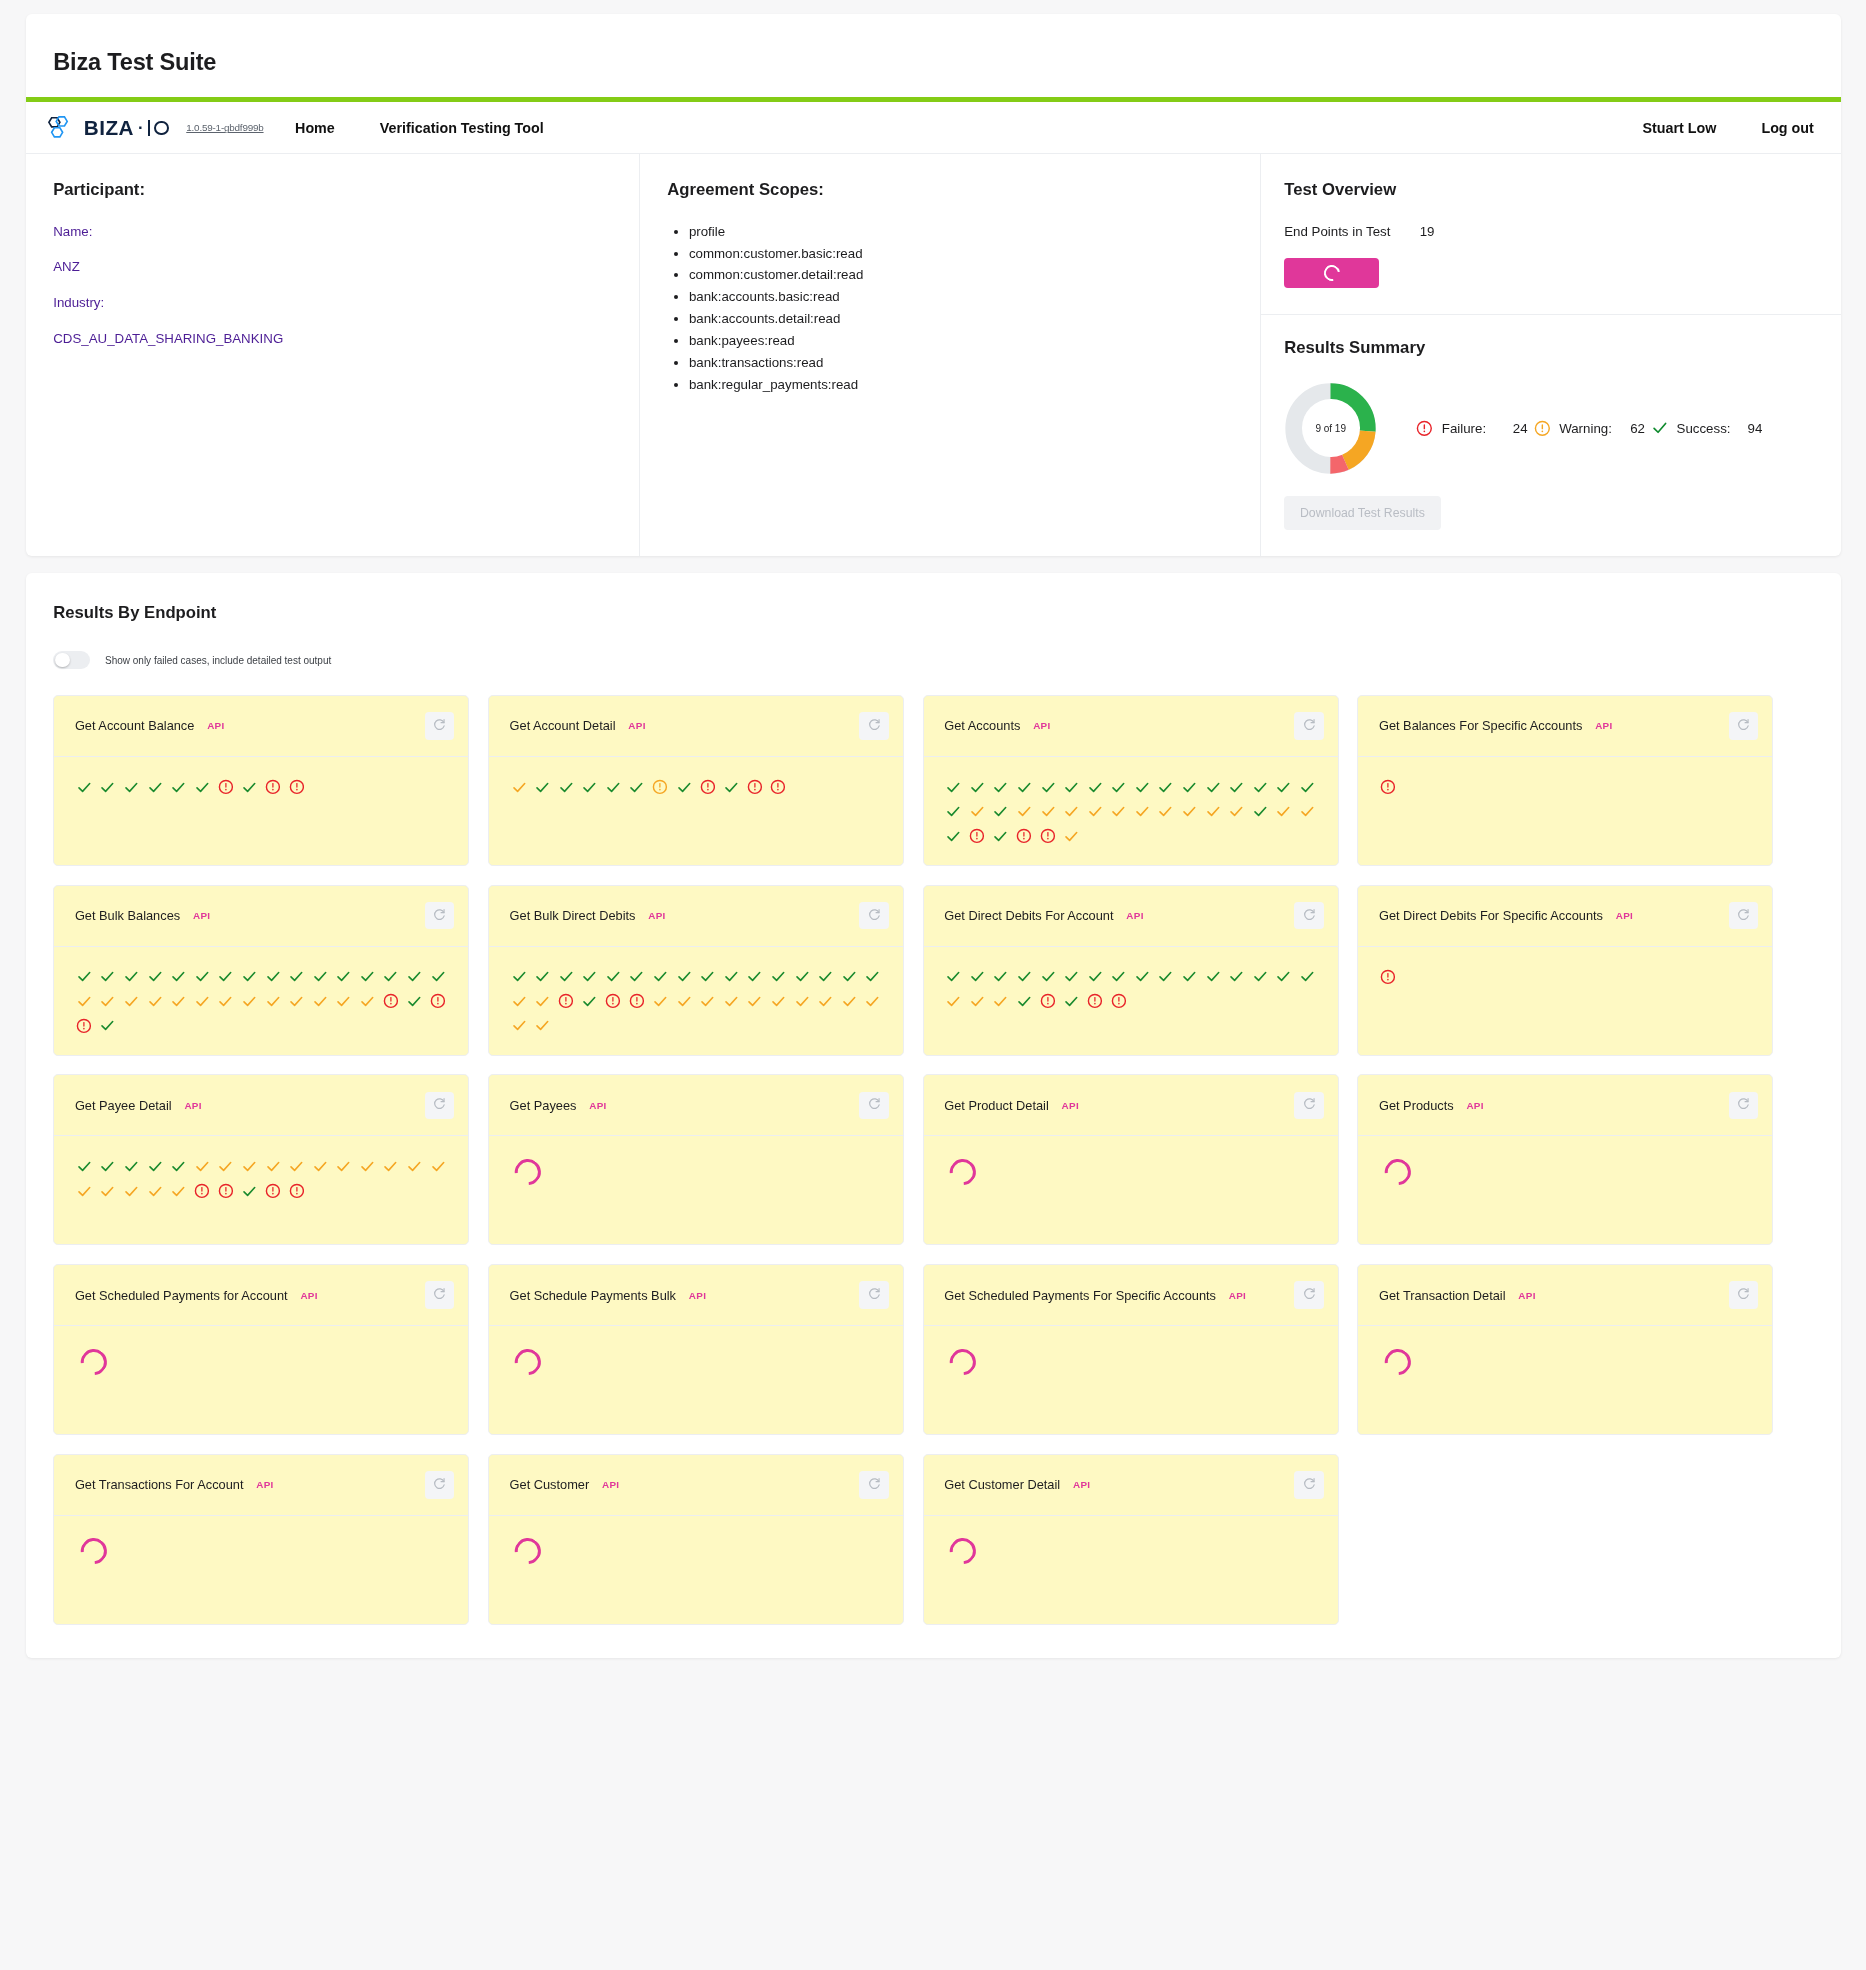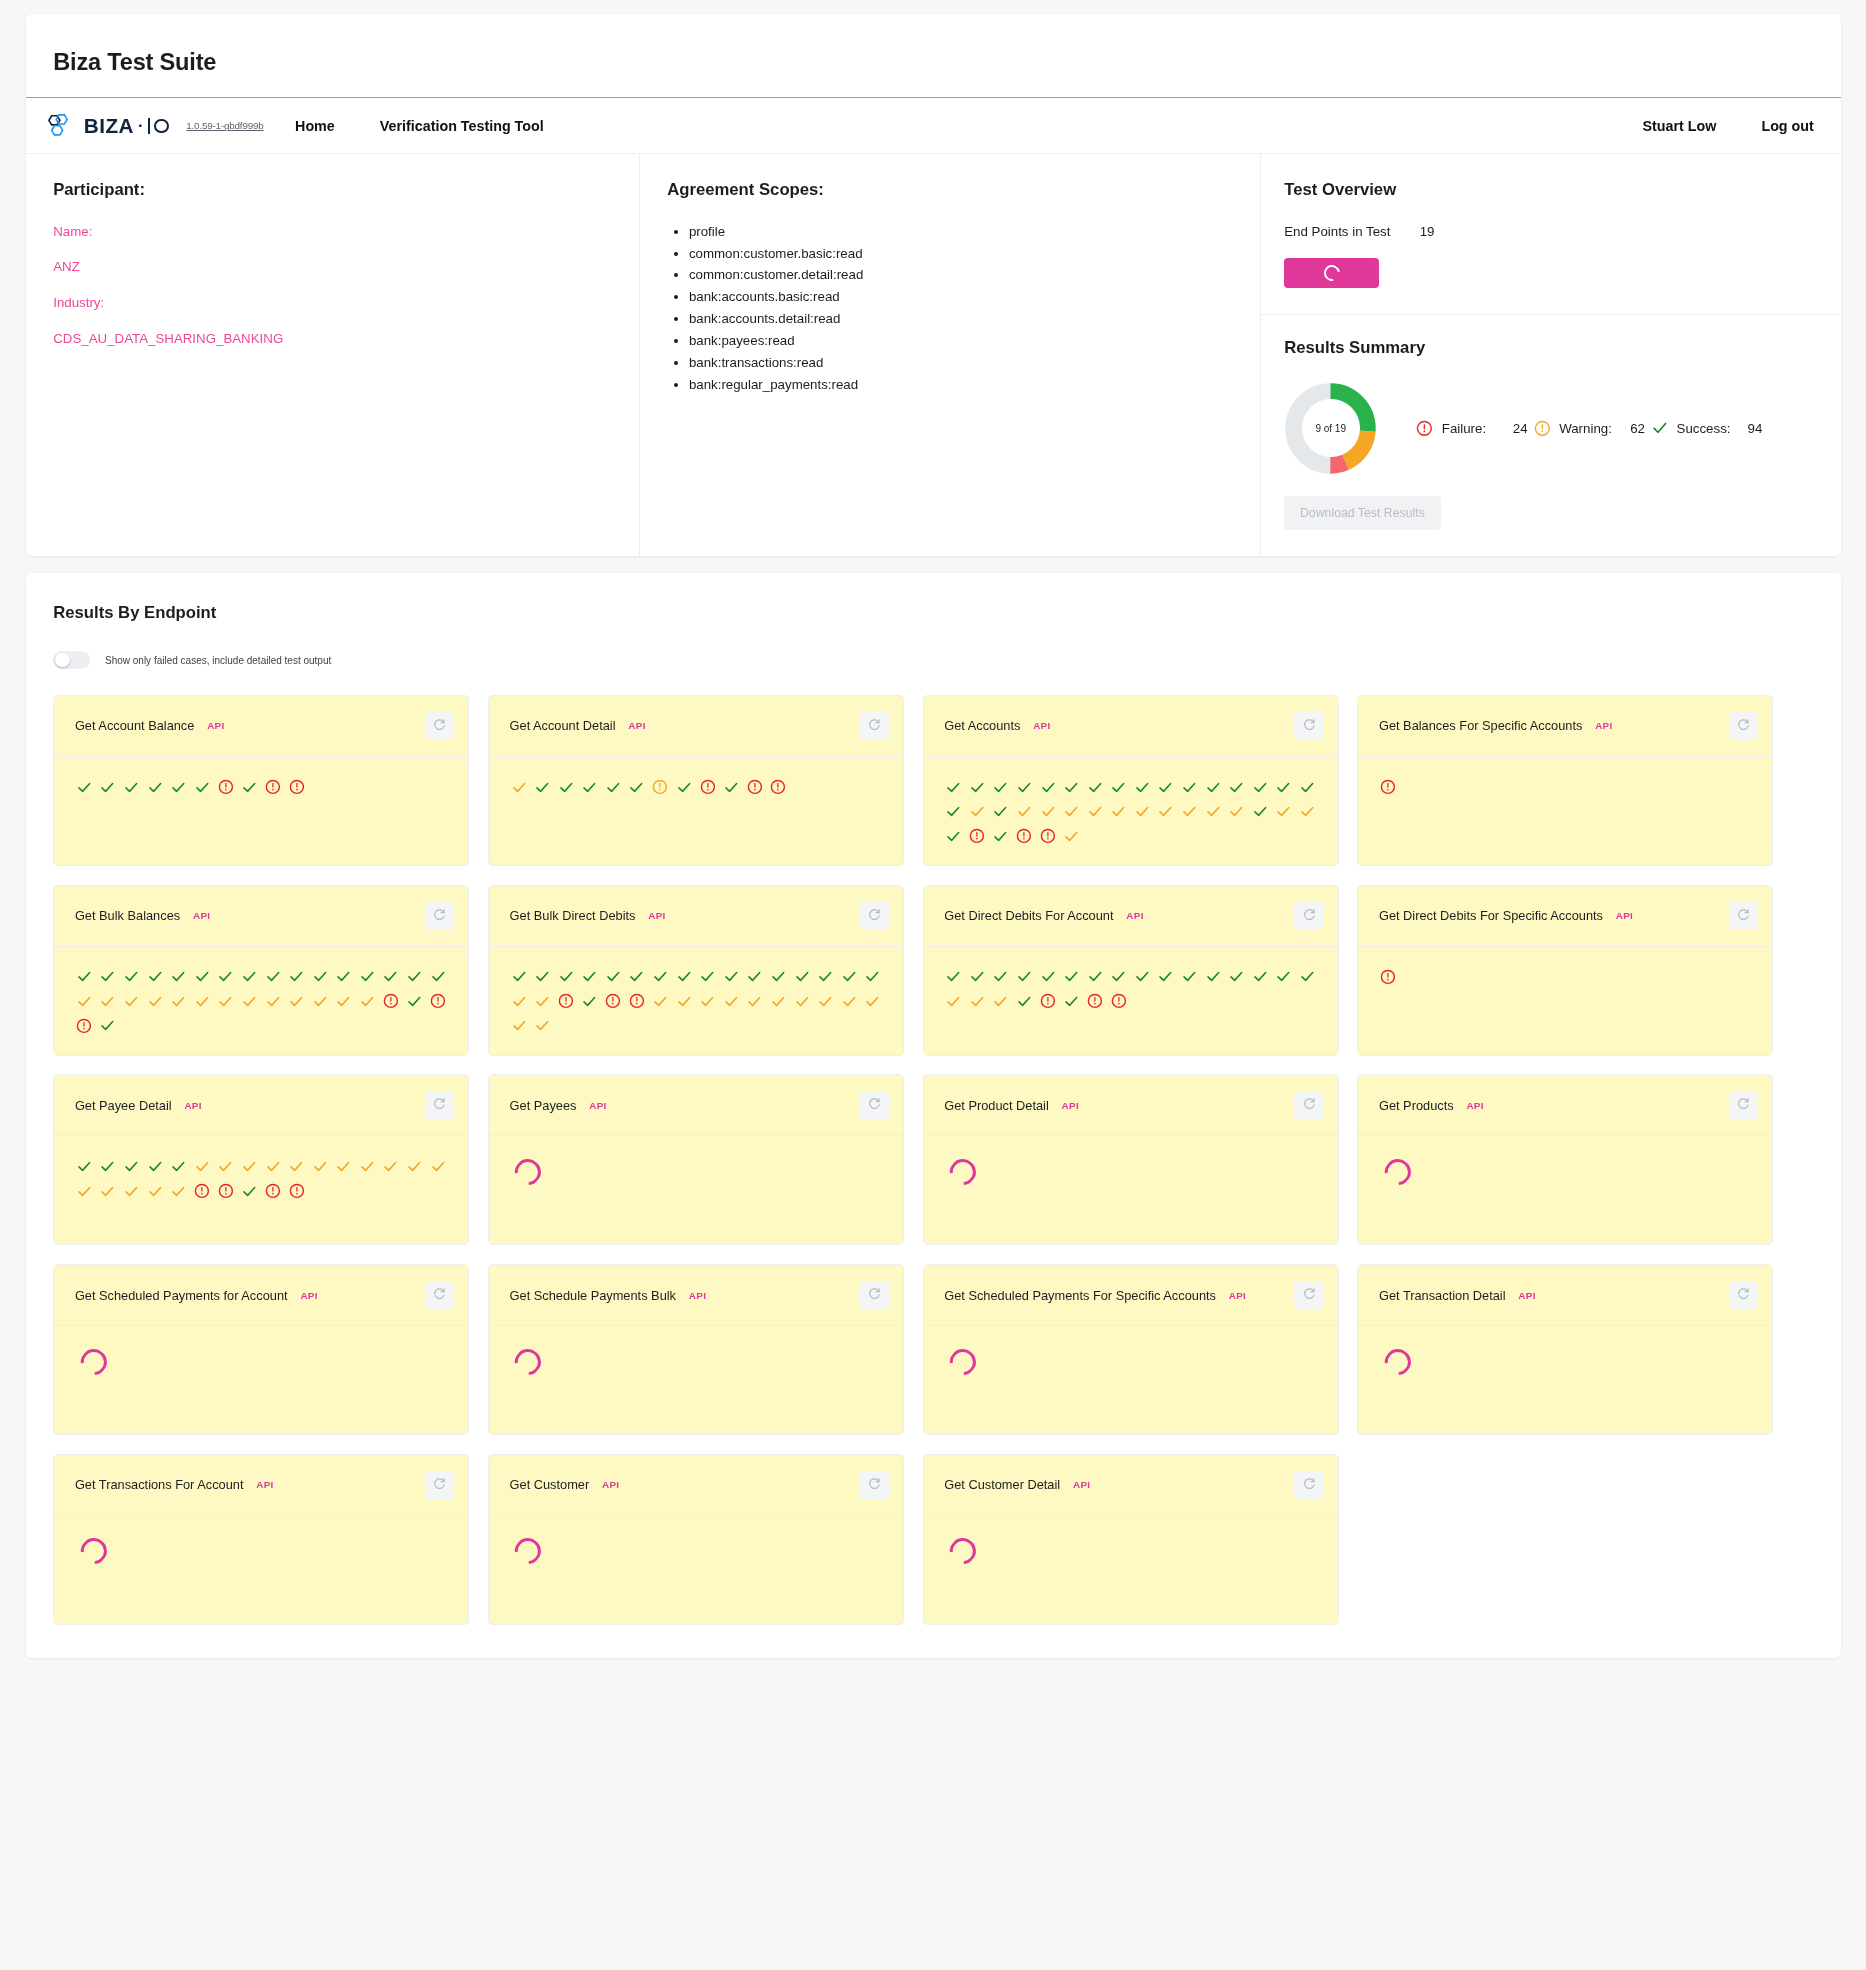--- a/index.html
+++ b/index.html
@@ -23,21 +23,21 @@
   .suite-title {
     font-size:23.6px; font-weight:bold;
     padding:35px 0 21.7px 27.6px;
     letter-spacing:-0.2px;
   }
 
   
   .navbar {
     display:flex; align-items:center;
     height:57px;
-    border-top:1px solid #84cc16;
+    border-top:5px solid #84cc16;
     border-bottom:1px solid #eceef1;
     padding:0 27.6px 0 21.7px;
     background:#fff;
   }
   .brand { display:flex; align-items:center; gap:8.9px; }
   .brand-mark { width:27.6px; height:25.6px; flex:none; }
   .brand-word {
     font-size:20.7px; font-weight:bold; letter-spacing:0.5px;
     color:#10233f; display:flex; align-items:center; gap:3.9px;
   }
@@ -53,21 +53,21 @@
   .nav-right { margin-left:auto; display:flex; align-items:center; gap:45px; }
   .nav-right .nav-link { font-weight:bold; }
 
   
   .info-row { display:flex; }
   .info-col { padding:25.6px 27.6px 29.6px 27.6px; }
   .col-a { width:614px; border-right:1px solid #eceef1; }
   .col-b { width:621px; border-right:1px solid #eceef1; }
   .col-c { flex:1; padding:0; }
   .col-title { font-size:16.7px; font-weight:bold; margin:0 0 23.6px 0; }
-  .kv { font-size:13.3px; color:#ec4899; margin:0 0 20.7px 0; }
+  .kv { font-size:13.3px; color:#4c1d95; margin:0 0 20.7px 0; }
   .scope-list { margin:0; padding-left:21.7px; }
   .scope-list li { font-size:13.3px; margin-bottom:6.9px; color:#1d1d1f; }
   .scope-list li::marker { font-size:12.8px; }
 
   .ov-block { padding:25.6px 27.6px 25.6px 23.6px; border-bottom:1px solid #eceef1; }
   .ov-line { font-size:13.3px; margin:0 0 19.7px 0; }
   .ov-line .n { margin-left:25.6px; }
   .btn-run {
     width:95px; height:29.6px; border:none; border-radius:3.9px;
     background:#e0379a; cursor:pointer;

